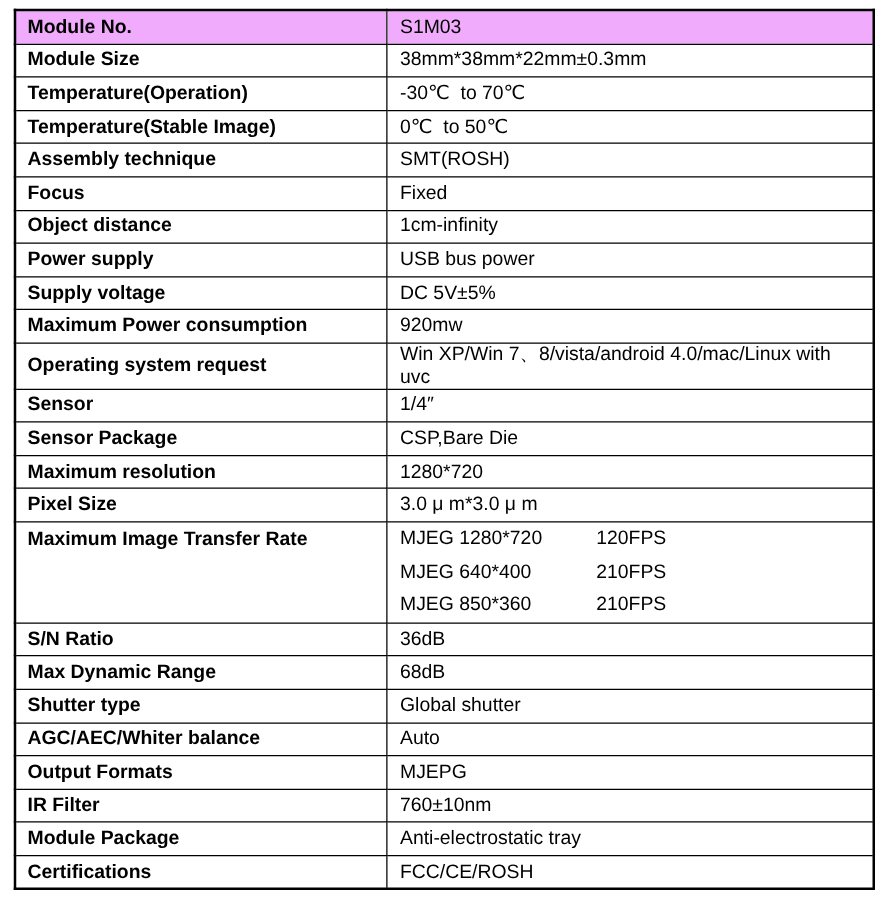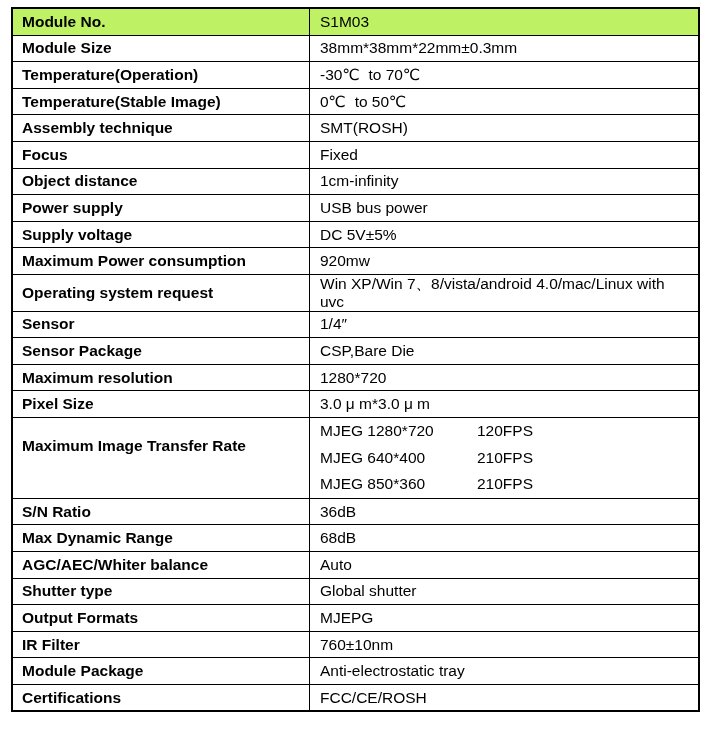--- a/index.html
+++ b/index.html
@@ -42,28 +42,28 @@
     padding: 0 4px 0 9px;
     height: 25.6px;
   }
   table.spec-table td {
     padding: 0 16px 0 10px;
     white-space: pre-wrap;
     font-weight: normal;
   }
   tr.header-row th,
   tr.header-row td {
-    background: #bef264;
+    background: #f0abfc;
   }
   tr.multiline-row th,
   tr.multiline-row td {
     vertical-align: top;
   }
   tr.multiline-row th {
-    padding-top: 19px;
+    padding-top: 5px;
   }
   tr.multiline-row td {
     height: 79px;
     padding-top: 0;
   }
   .rate-line {
     line-height: 26.6px;
     white-space: pre;
   }
   .rate-res {
@@ -143,26 +143,26 @@
         </tr>
         <tr>
           <th>S/N Ratio</th>
           <td>36dB</td>
         </tr>
         <tr>
           <th>Max Dynamic Range</th>
           <td>68dB</td>
         </tr>
         <tr>
+          <th>Shutter type</th>
+          <td>Global shutter</td>
+        </tr>
+        <tr>
           <th>AGC/AEC/Whiter balance</th>
           <td>Auto</td>
-        </tr>
-        <tr>
-          <th>Shutter type</th>
-          <td>Global shutter</td>
         </tr>
         <tr>
           <th>Output Formats</th>
           <td>MJEPG</td>
         </tr>
         <tr>
           <th>IR Filter</th>
           <td>760±10nm</td>
         </tr>
         <tr>

